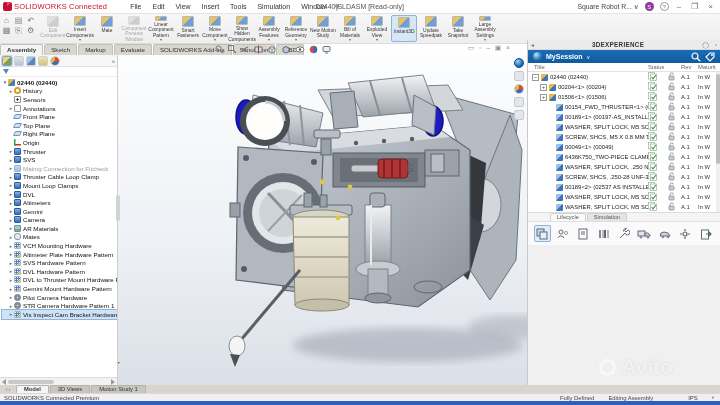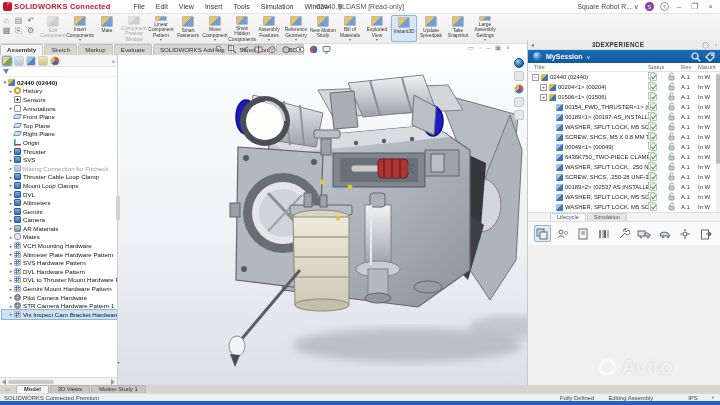--- a/index.html
+++ b/index.html
@@ -4,21 +4,21 @@
 <style>
   *{margin:0;padding:0;box-sizing:border-box}
   html,body{width:720px;height:405px;overflow:hidden}
   body{font-family:"Liberation Sans",sans-serif;background:#fff;position:relative;color:#222}
   .abs{position:absolute}
 
   
   .titlebar{left:0;top:0;width:720px;height:14px;background:#fff;display:flex;align-items:center;font-size:7px;border-bottom:1px solid #e4e4e4}
   .swlogo{display:flex;align-items:center;gap:2px;padding:0 4px 0 3px}
   .swlogo .mark{width:9px;height:9px;border-radius:2px;background:conic-gradient(from 200deg,#c8102e 0 40%,#e8455f 40% 55%,#c8102e 55% 100%)}
-  .swlogo .txt{color:#c8102e;font-weight:bold;font-size:7.5px;letter-spacing:.2px}
+  .swlogo .txt{color:#c8102e;font-weight:normal;font-size:7.5px;letter-spacing:.2px}
   .menus{display:flex;gap:1px;margin-left:14px}
   .menu{padding:1px 5px;color:#333}
   .doc-title{position:absolute;left:0;right:0;text-align:center;color:#555;font-size:7px;pointer-events:none}
   .tb-right{margin-left:auto;display:flex;align-items:center;gap:6px;padding-right:5px;z-index:2;background:#fff}
   .acct{color:#444;font-size:6.8px}
   .avatar{width:9px;height:9px;border-radius:50%;background:#8e3a9e;color:#fff;font-size:6px;display:flex;align-items:center;justify-content:center}
   .helpq{width:9px;height:9px;border-radius:50%;border:1px solid #999;color:#777;font-size:6px;display:flex;align-items:center;justify-content:center}
   .winbtn{color:#666;font-size:8px;padding:0 2px}
 
   

